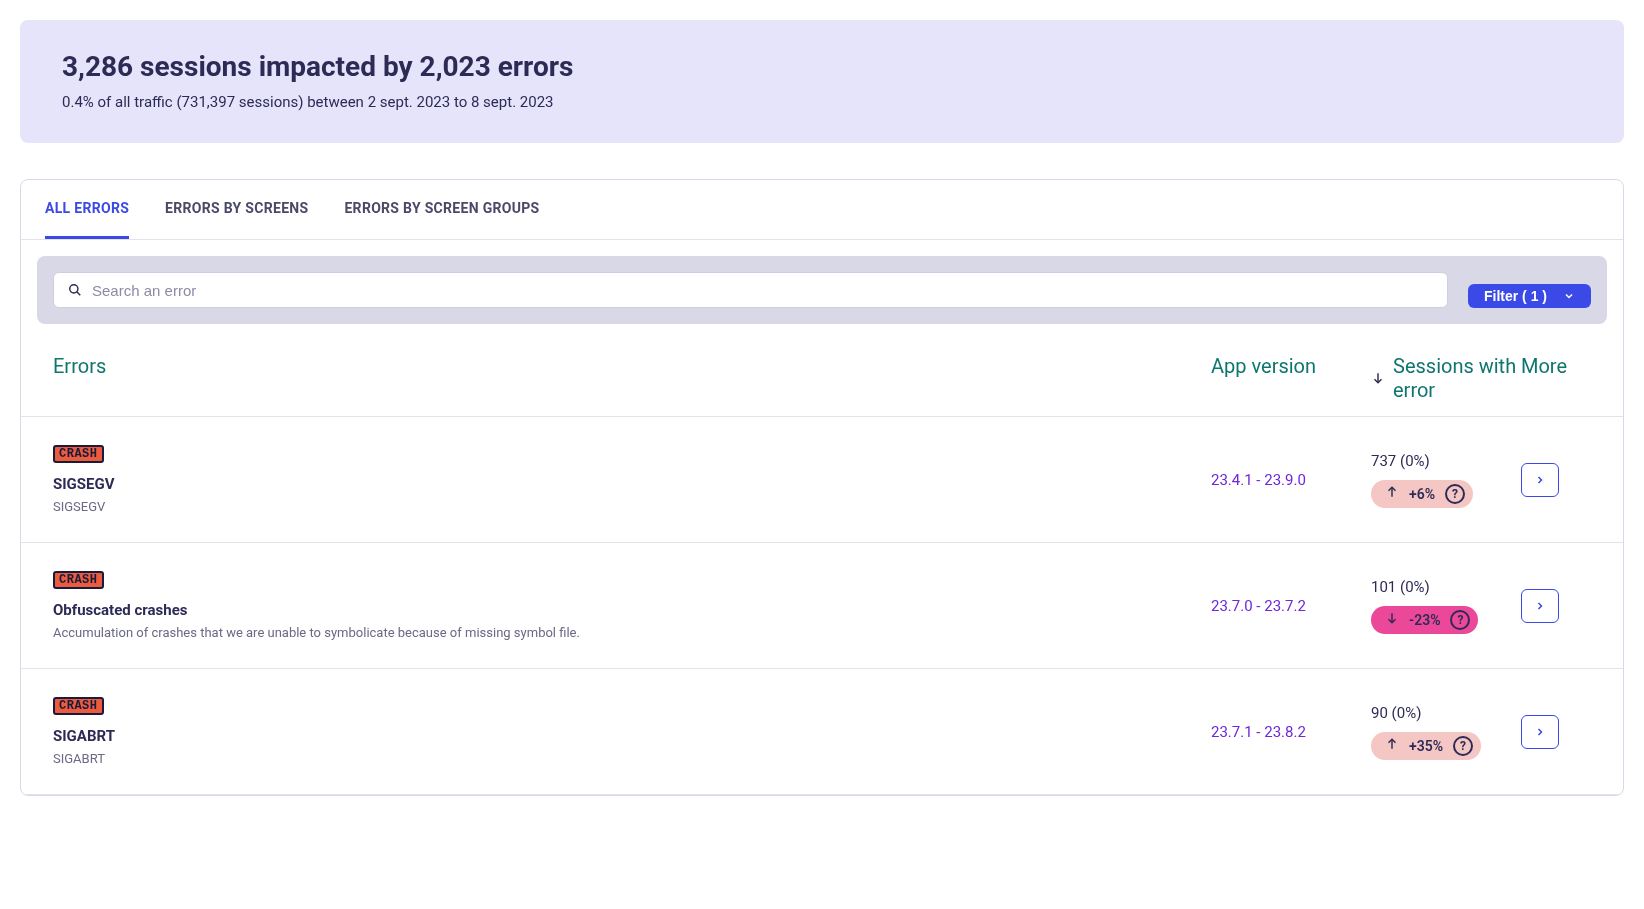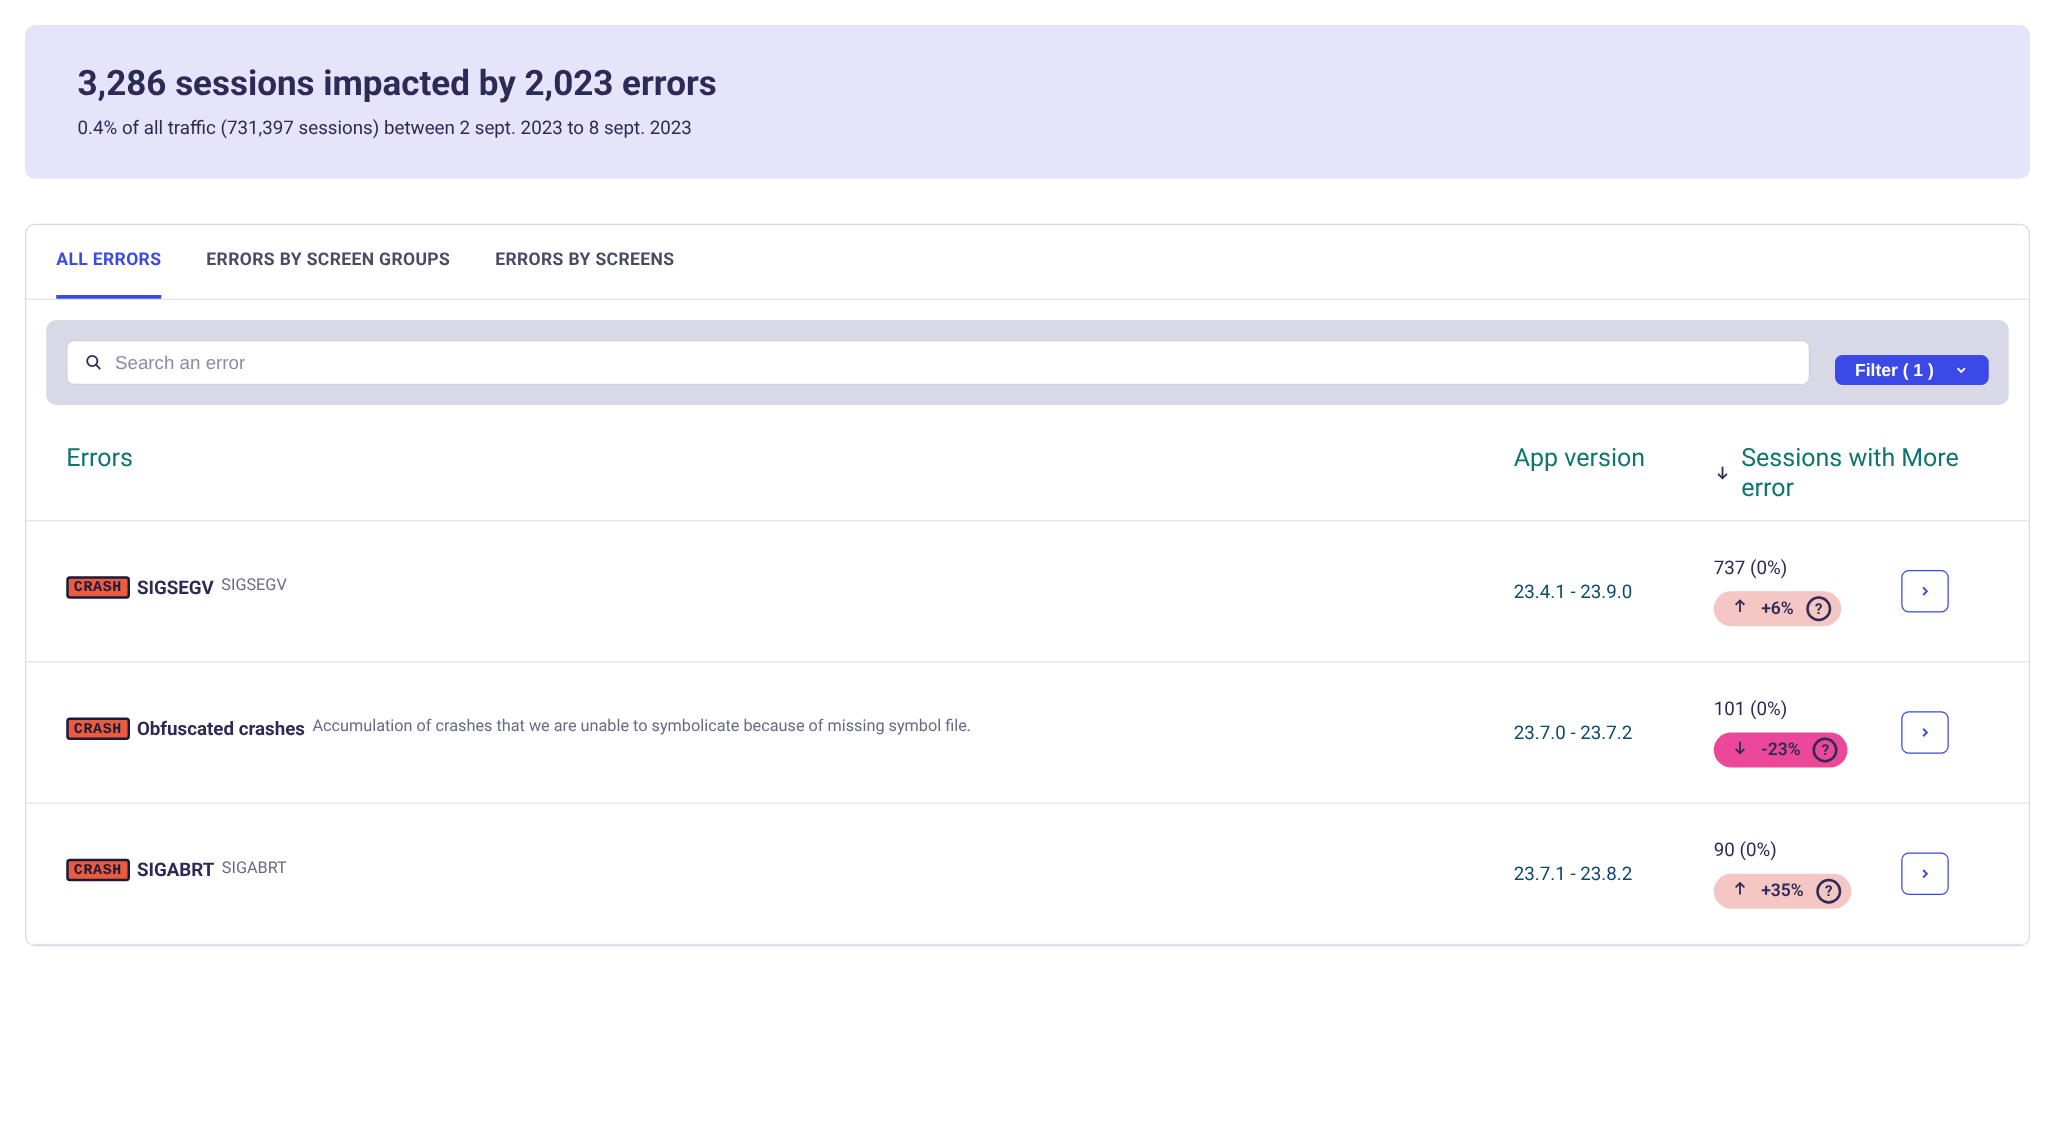--- a/index.html
+++ b/index.html
@@ -117,21 +117,21 @@
     .col-more { width: 70px; text-align: left; }
     .sort-icon { flex-shrink: 0; }
     .row {
       display: flex;
       align-items: center;
       padding: 28px 32px;
       border-bottom: 1px solid #e3e2ed;
     }
     .row .col-errors {
       display: flex;
-      flex-direction: row;
+      flex-direction: column;
       gap: 6px;
     }
     .crash-badge {
       display: inline-block;
       background: #eb5b3e;
       border: 2px solid #1a1a3d;
       color: #1a1a3d;
       font-family: "Courier New", monospace;
       font-weight: 900;
       font-size: 12px;
@@ -147,21 +147,21 @@
       color: #2d2b55;
     }
     .error-desc {
       font-size: 13px;
       color: #6a6986;
       font-weight: 400;
     }
     .col-version-val {
       width: 160px;
       font-size: 15px;
-      color: #0c4a6e;
+      color: #6d28d9;
     }
     .col-sessions-val {
       width: 150px;
       display: flex;
       flex-direction: column;
       gap: 10px;
     }
     .sessions-count {
       font-size: 15px;
       color: #2d2b55;
@@ -216,22 +216,22 @@
 <body>
 
 <div class="header-banner">
   <h1 class="header-title">3,286 sessions impacted by 2,023 errors</h1>
   <div class="header-subtitle">0.4% of all traffic (731,397 sessions) between 2 sept. 2023 to 8 sept. 2023</div>
 </div>
 
 <div class="panel">
   <div class="tabs">
     <div class="tab active">ALL ERRORS</div>
+    <div class="tab">ERRORS BY SCREENS</div>
     <div class="tab">ERRORS BY SCREEN GROUPS</div>
-    <div class="tab">ERRORS BY SCREENS</div>
   </div>
 
   <div class="search-bar">
     <div class="search-input-wrap">
       <svg width="14" height="14" viewBox="0 0 24 24" fill="none" stroke="#2d2b55" stroke-width="2.5">
         <circle cx="10" cy="10" r="7"></circle>
         <line x1="21" y1="21" x2="15" y2="15"></line>
       </svg>
       <input type="text" class="search-input" placeholder="Search an error" style="">
     </div>

